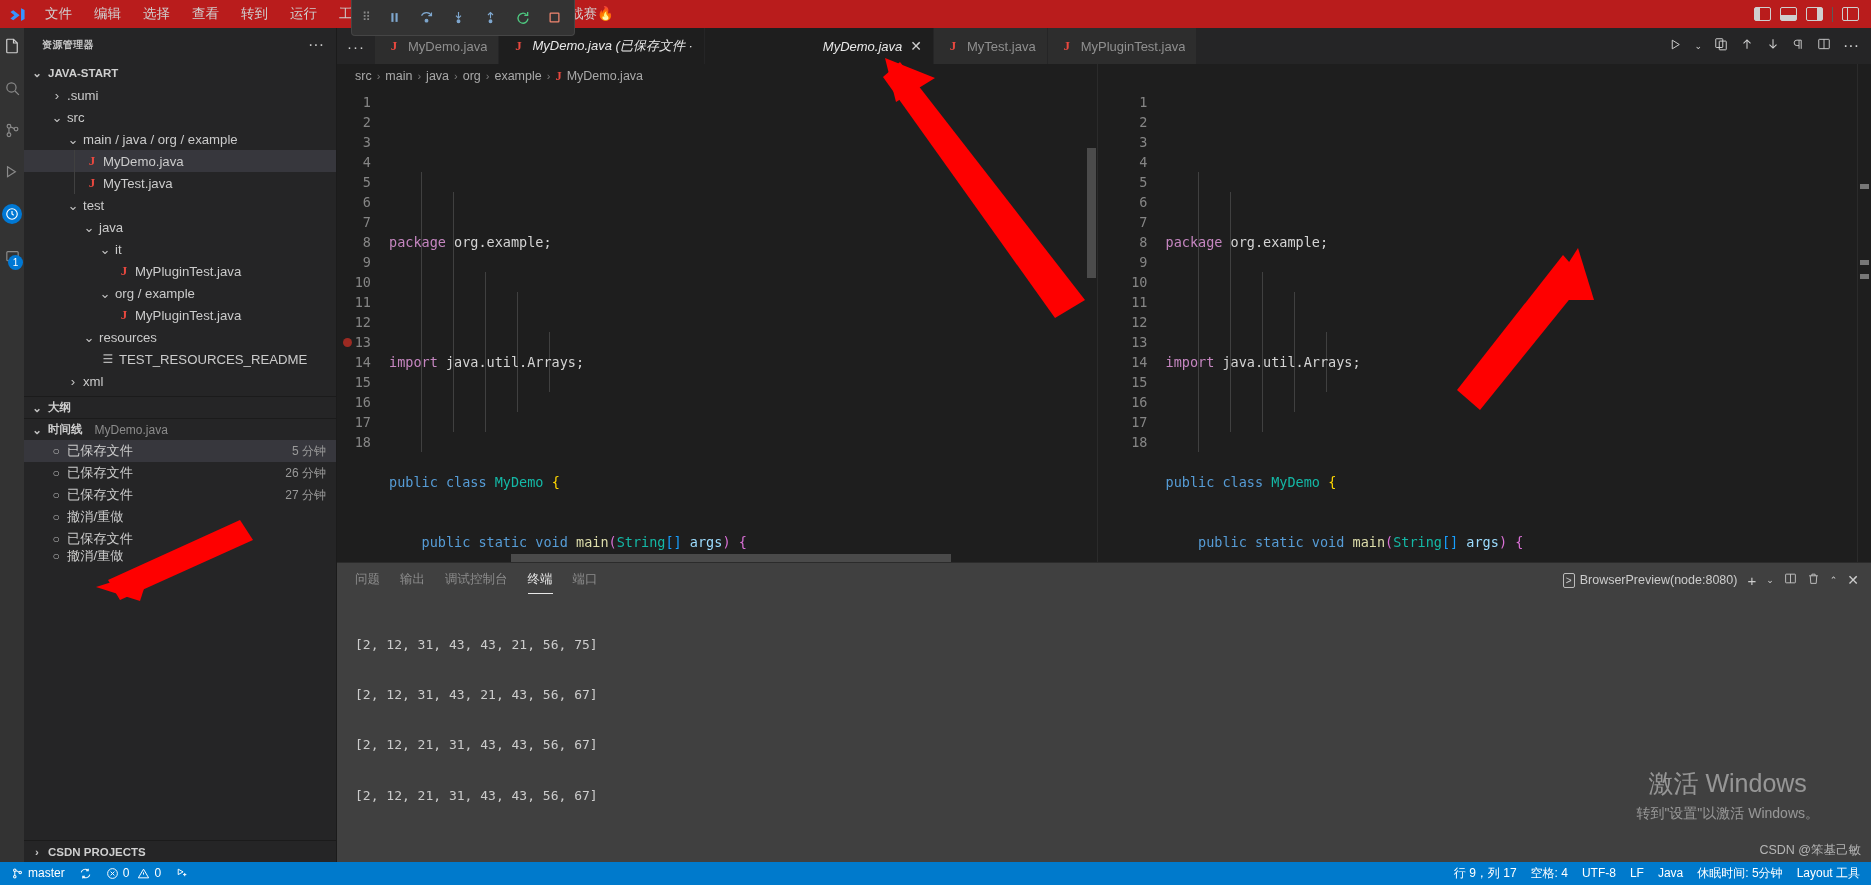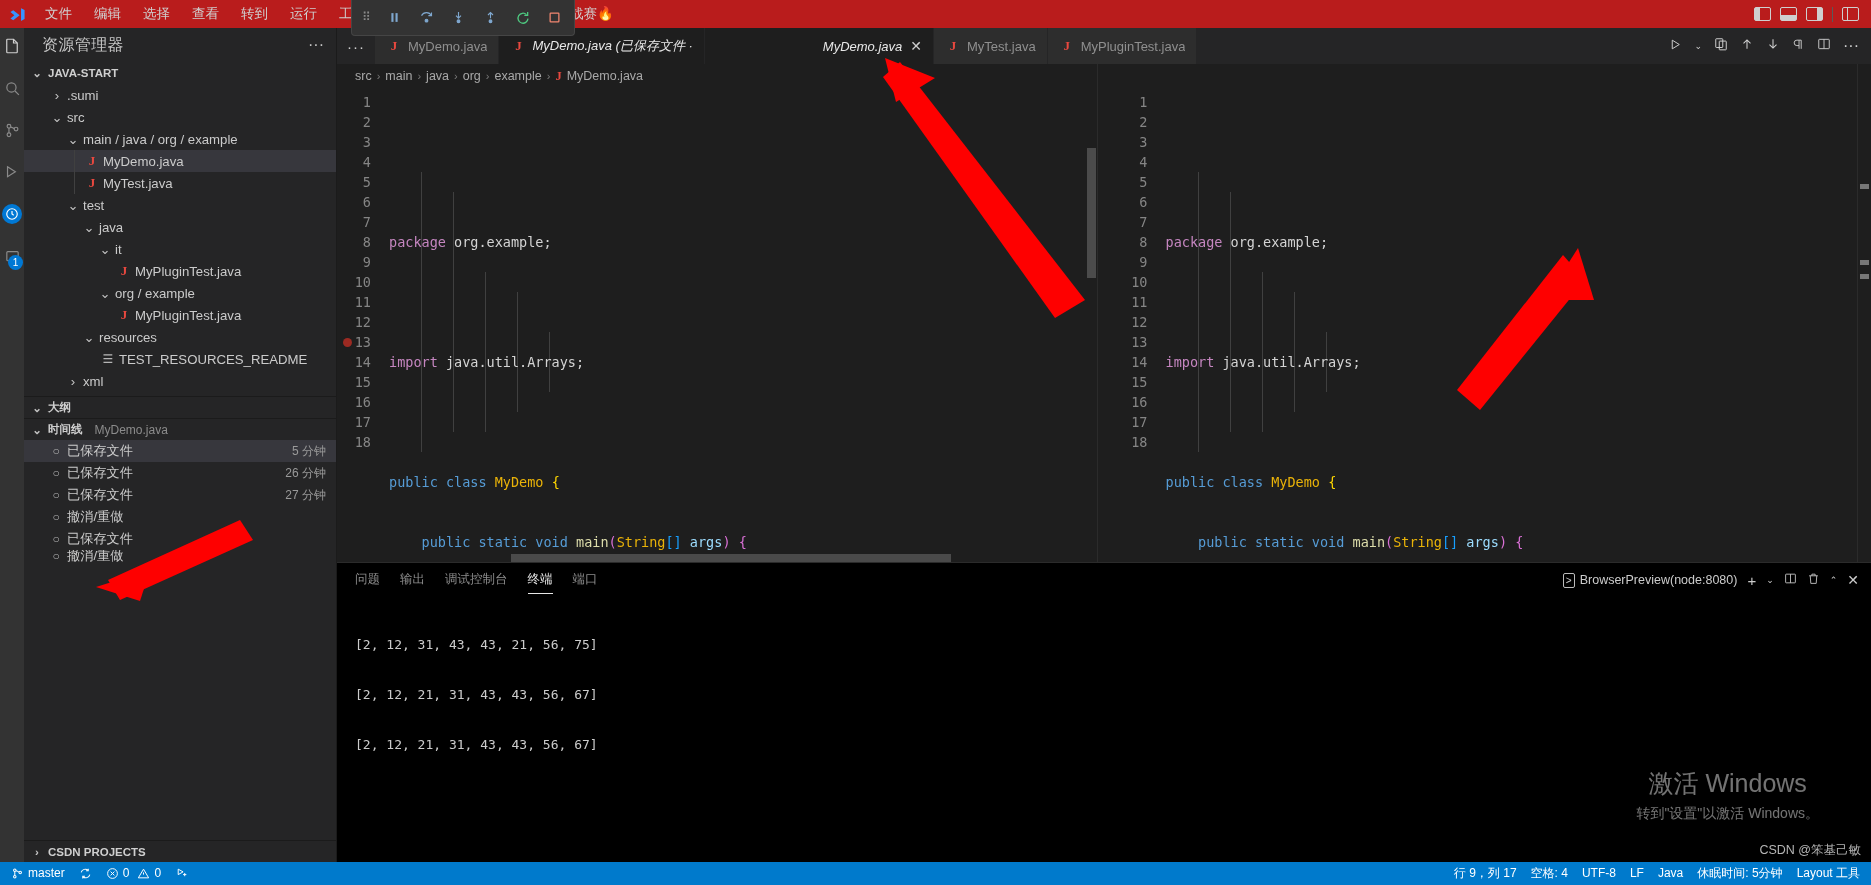--- a/index.html
+++ b/index.html
@@ -45,21 +45,21 @@
   .ab-icon svg { display:block; }
   .ab-badge {
     position:absolute; right:-1px; bottom:-4px; background:#0078d4; color:#fff;
     border-radius: 8px; min-width: 15px; height:15px; font-size:10px; line-height:15px; text-align:center; padding:0 3px;
   }
   .ab-circle-badge { position:absolute; left:0px; top:0px; width:20px; height:20px; border-radius:50%; background:#0078d4; display:flex; align-items:center; justify-content:center; color:#fff; }
 
   
   .sidebar { width: 313px; background: #252526; flex: none; display: flex; flex-direction: column; border-right: 1px solid #1b1b1b; }
   .sb-head { height: 34px; display: flex; align-items: center; padding: 0 6px 0 18px; flex: none; }
-  .sb-title { font-size: 16px; letter-spacing: .4px; color: #c5c5c5; text-transform: none; }
+  .sb-title { font-size: 10px; letter-spacing: .4px; color: #c5c5c5; text-transform: none; font-weight: bold; }
   .sb-actions { margin-left: auto; color: #c5c5c5; font-size: 16px; padding-right: 6px; line-height: 10px; }
 
   .tree { flex: 1; overflow: hidden; font-size: 13px; }
   .section-head {
     height: 22px; display:flex; align-items:center; gap:4px; padding-left: 6px;
     font-size: 11.5px; font-weight: bold; color: #cfcfcf; background: #252526; cursor: default;
   }
   .section-head .sub { font-weight: normal; color: #8c8c8c; font-size: 12px; margin-left: 8px; }
   .row {
     height: 22px; display: flex; align-items: center; font-size: 13.2px; color: #cbcbcb;
@@ -117,35 +117,35 @@
   .gline.bp::before {
     content:''; position:absolute; left: 6px; width: 9px; height: 9px; border-radius:50%; background:#9c2a22; margin-top:6px;
   }
   .codearea { flex: 1; padding-top: 4px; position: relative; overflow: hidden; white-space: pre; }
   .cline { height: 20px; padding-left: 8px; position: relative; }
   .indent { position:absolute; top:0; height: 100%; width:1px; background: #404040; }
 
   
   .kw  { color: #569cd6; }
   .kw2 { color: #c586c0; margin-top: 20px; }
-  .typ { color: #eab308; }
+  .typ { color: #14b8a6; }
   .fn  { color: #dcdcaa; }
   .var { color: #9cdcfe; }
   .pl  { color: #d4d4d4; }
   .br1 { color: #ffd700; }
   .br2 { color: #da70d6; }
   .br3 { color: #179fff; }
 
   .hscroll { position: absolute; left: 44px; right: 0; bottom: 0; height: 8px; }
   .hscroll i { position:absolute; left: 130px; width: 440px; height: 8px; background: #4a4a4a; border-radius: 0; display:block;}
   .vscroll { position: absolute; right: 0; top: 0; width: 12px; }
   .vscroll i { position: absolute; right: 1px; width: 9px; background: #4b4b4b; display:block; }
 
   
-  .panel { height: 300px; flex: none; background: #000000; border-top: 1px solid #2b2b2b; display: flex; flex-direction: column; }
+  .panel { height: 300px; flex: none; background: #404040; border-top: 1px solid #2b2b2b; display: flex; flex-direction: column; }
   .panel-tabs { height: 34px; display: flex; align-items: center; padding-left: 18px; gap: 20px; flex: none; }
   .ptab { font-size: 12.5px; color: #8c8c8c; position: relative; padding: 7px 0 8px; cursor: pointer; white-space: nowrap; }
   .ptab.active { color: #e7e7e7; }
   .ptab.active::after { content:''; position:absolute; left:0; right:0; bottom:2px; height:1px; background:#e7e7e7; }
   .panel-right { margin-left: auto; display: flex; align-items: center; gap: 10px; padding-right: 12px; color: #cccccc; font-size: 12.5px; }
   .pr-item { display:flex; align-items:center; gap:5px; cursor:pointer; }
   .chev-sm { font-size: 9px; color:#cfcfcf; }
 
   .terminal { flex: 1; overflow: hidden; padding: 6px 0 0 18px; font-family: "DejaVu Sans Mono", monospace; font-size: 13px; line-height: 16.8px; color: #cccccc; white-space: pre; position: relative; }
   .t-line { height: 16.8px; }
@@ -624,20 +624,21 @@
             <span><svg width="13" height="13" viewBox="0 0 24 24" fill="none" stroke="#cccccc" stroke-width="1.6">
                   <path d="M4 7h16M9 7V4h6v3M6 7l1 14h10l1-14"></path>
                 </svg></span>
             <span class="chev-sm">⌃</span>
             <span style="font-size:14px;">✕</span>
           </div>
         </div>
 
         <div class="terminal">
           <div class="t-line">[2, 12, 31, 43, 43, 21, 56, 75]</div>
+          <div class="t-line">[2, 12, 31, 43, 21, 43, 56, 67]</div>
           <div class="t-line">[2, 12, 21, 31, 43, 43, 56, 67]</div>
           <div class="t-line">[2, 12, 21, 31, 43, 43, 56, 67]</div>
           
           
           
           
           
           
           
           

